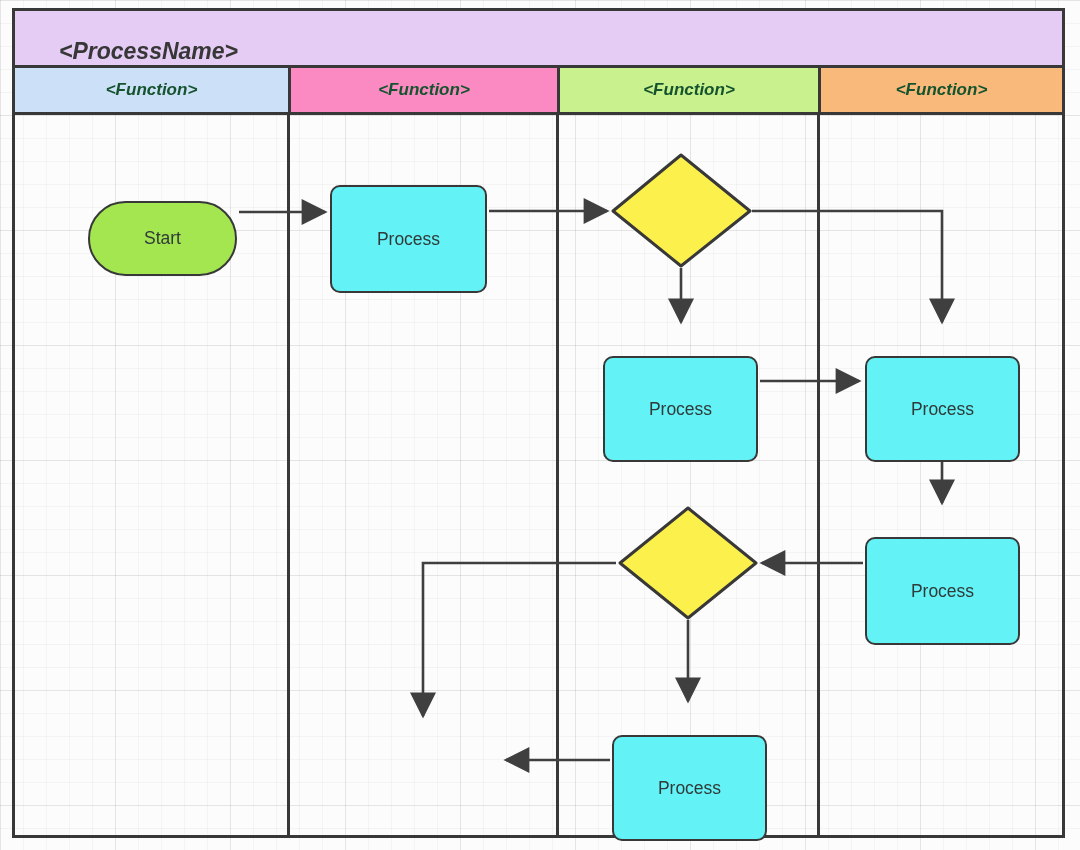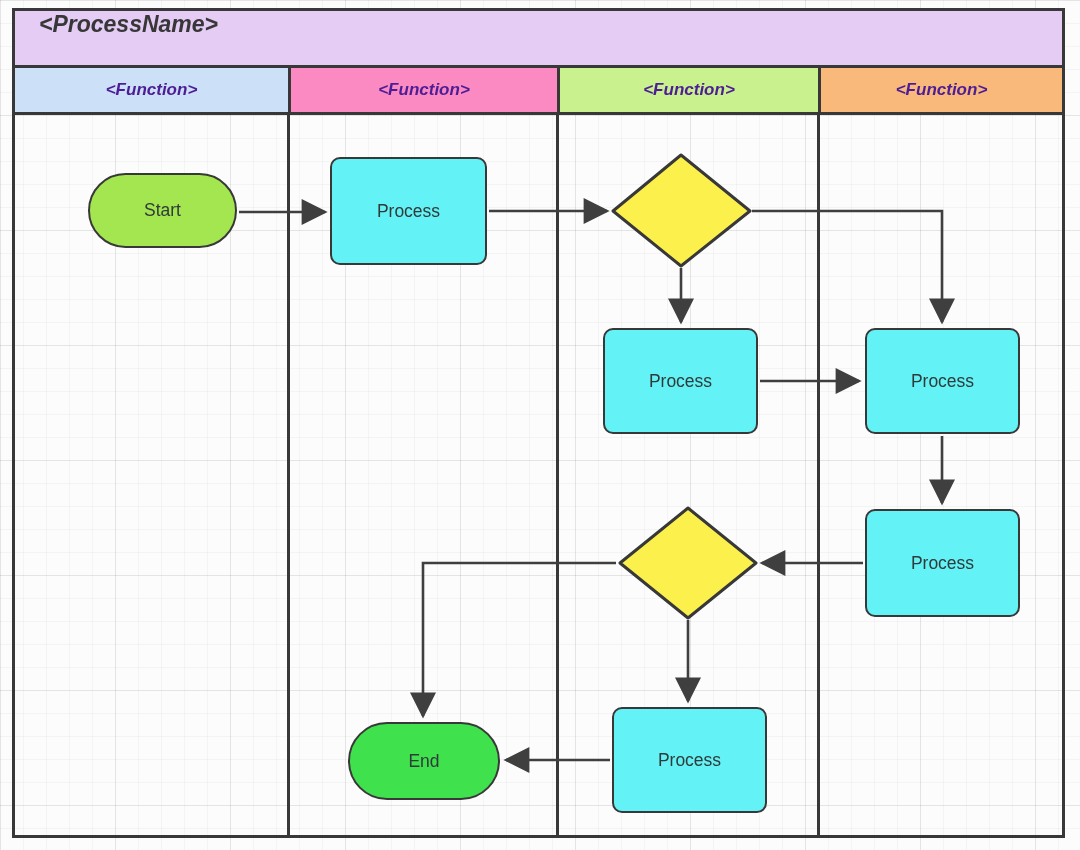--- a/index.html
+++ b/index.html
@@ -22,32 +22,32 @@
   .abs{position:absolute;box-sizing:border-box;}
   .pool{
     left:12px;top:8px;width:1053px;height:830px;
     border:3px solid var(--stroke);
     background:transparent;
   }
   .pool-title{
     left:12px;top:8px;width:1053px;height:60px;
     background:var(--pool-title-bg);
     border:3px solid var(--stroke);
-    display:flex;align-items:flex-start;
-    padding-left:24px;
+    display:flex;align-items:flex-end;
+    padding-left:44px;
     font-size:23px;font-weight:bold;font-style:italic;
     color:#373737;
     z-index:2;
   }
   .lane-header{
     top:65px;height:50px;
     border:3px solid var(--stroke);
     display:flex;align-items:center;justify-content:center;
     font-size:17px;font-weight:bold;font-style:italic;
-    color:#4c1d95;
+    color:#14532d;
     z-index:2;
   }
   .lane-line{
     top:112px;height:726px;width:3px;
     background:var(--stroke);
     z-index:1;
   }
   svg.overlay{
     position:absolute;left:0;top:0;z-index:3;
   }
@@ -61,20 +61,21 @@
     fill:var(--decision-bg);
     stroke:var(--stroke);
     stroke-width:3;
     stroke-linejoin:round;
   }
   .node{
     z-index:4;
     display:flex;align-items:center;justify-content:center;
     font-size:17.5px;color:#303a3a;
     border:2.5px solid var(--stroke);
+    margin-top:28px;
   }
   .node.process{background:var(--process-bg);border-radius:10px;}
   .node.stadium-start{background:var(--terminator-start-bg);border-radius:38px;}
   .node.stadium-end{background:var(--terminator-end-bg);border-radius:39px;}
 </style>
 </head>
 <body>
 
 <div class="canvas">
 
@@ -140,17 +141,14 @@
   </div>
 
   <div class="abs node process" style="left:865px;top:509px;width:155px;height:108px;">
     <span>Process</span>
   </div>
 
   <div class="abs node process" style="left:612px;top:707px;width:155px;height:106px;">
     <span>Process</span>
   </div>
 
-  <div class="abs node stadium-end" style="left:348px;top:722px;width:152px;height:78px;">
-    <span>End</span>
-  </div>
 
 </div>
 
 </body></html>

